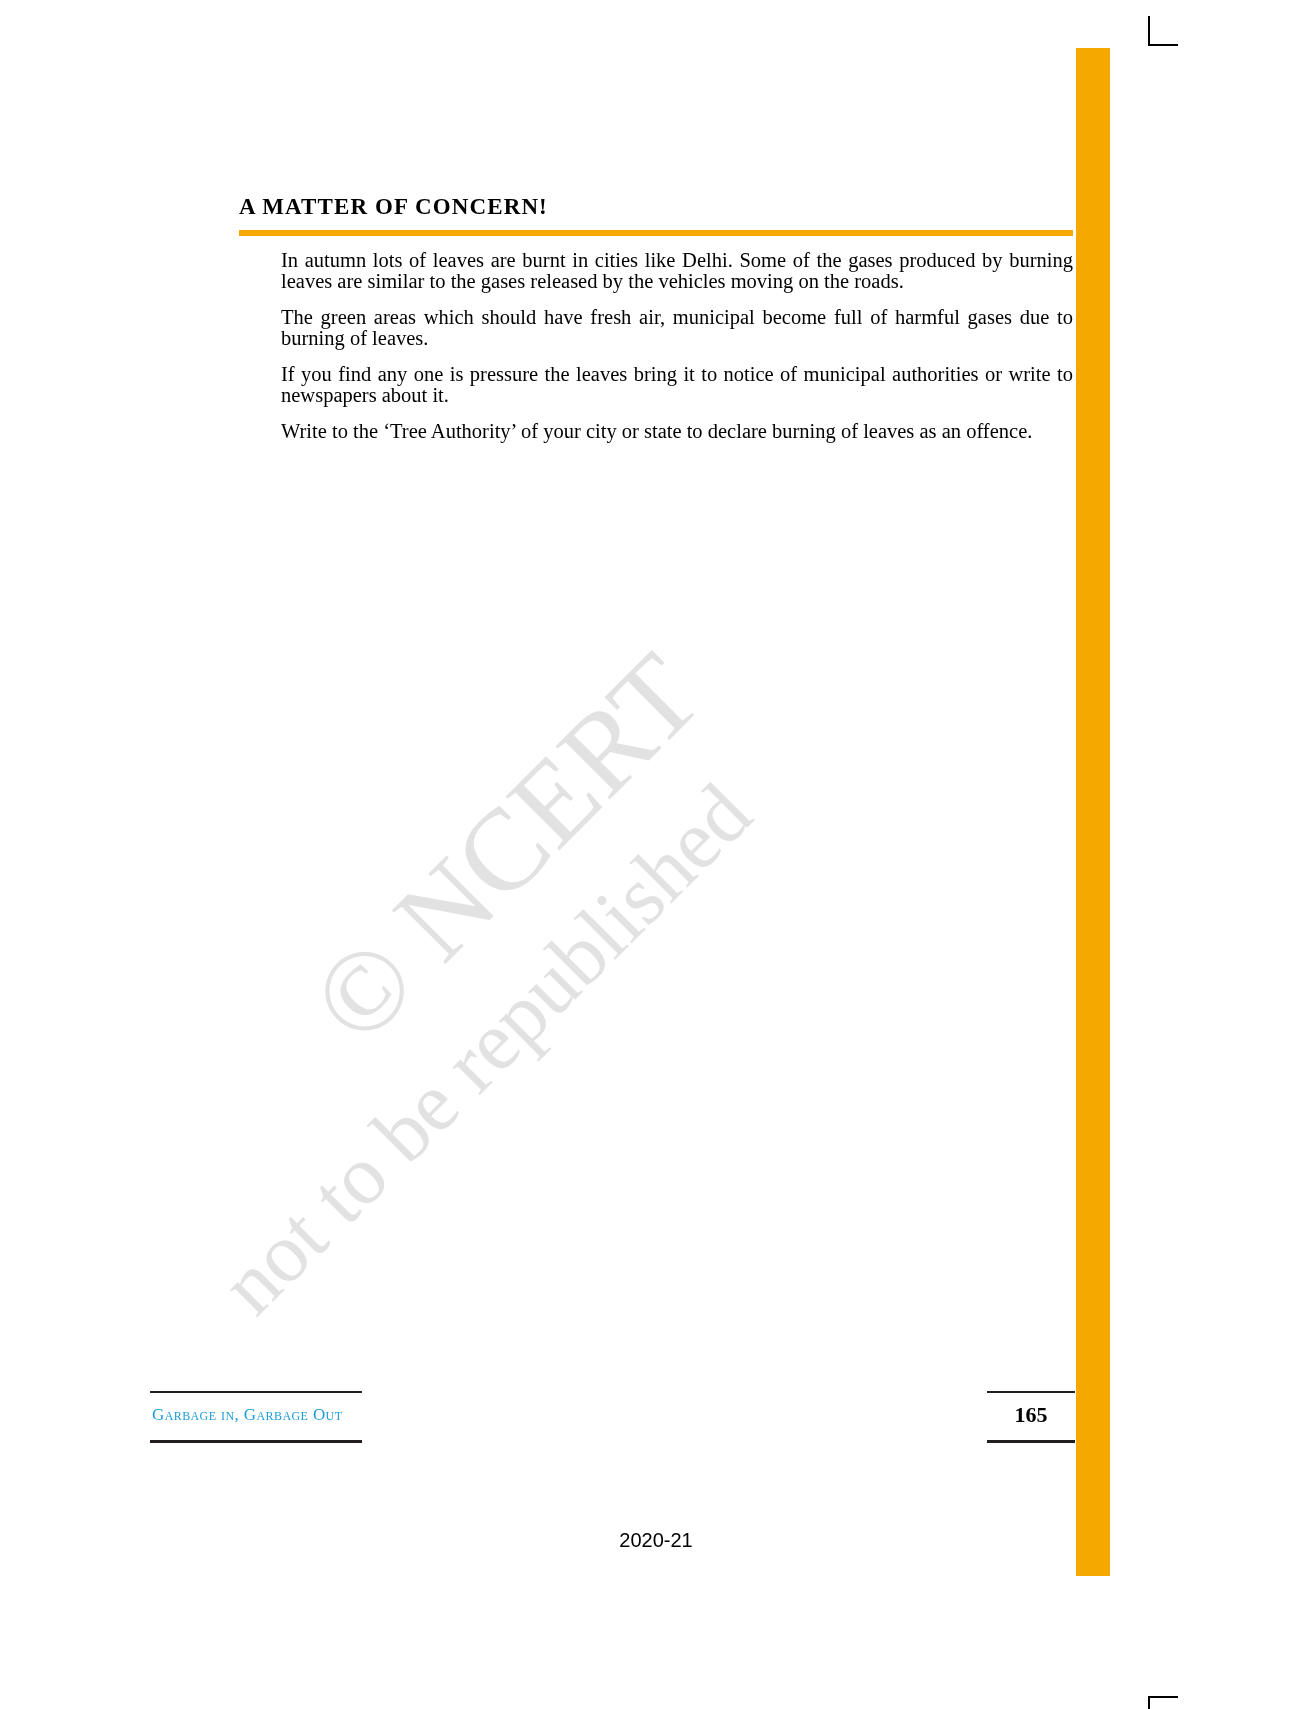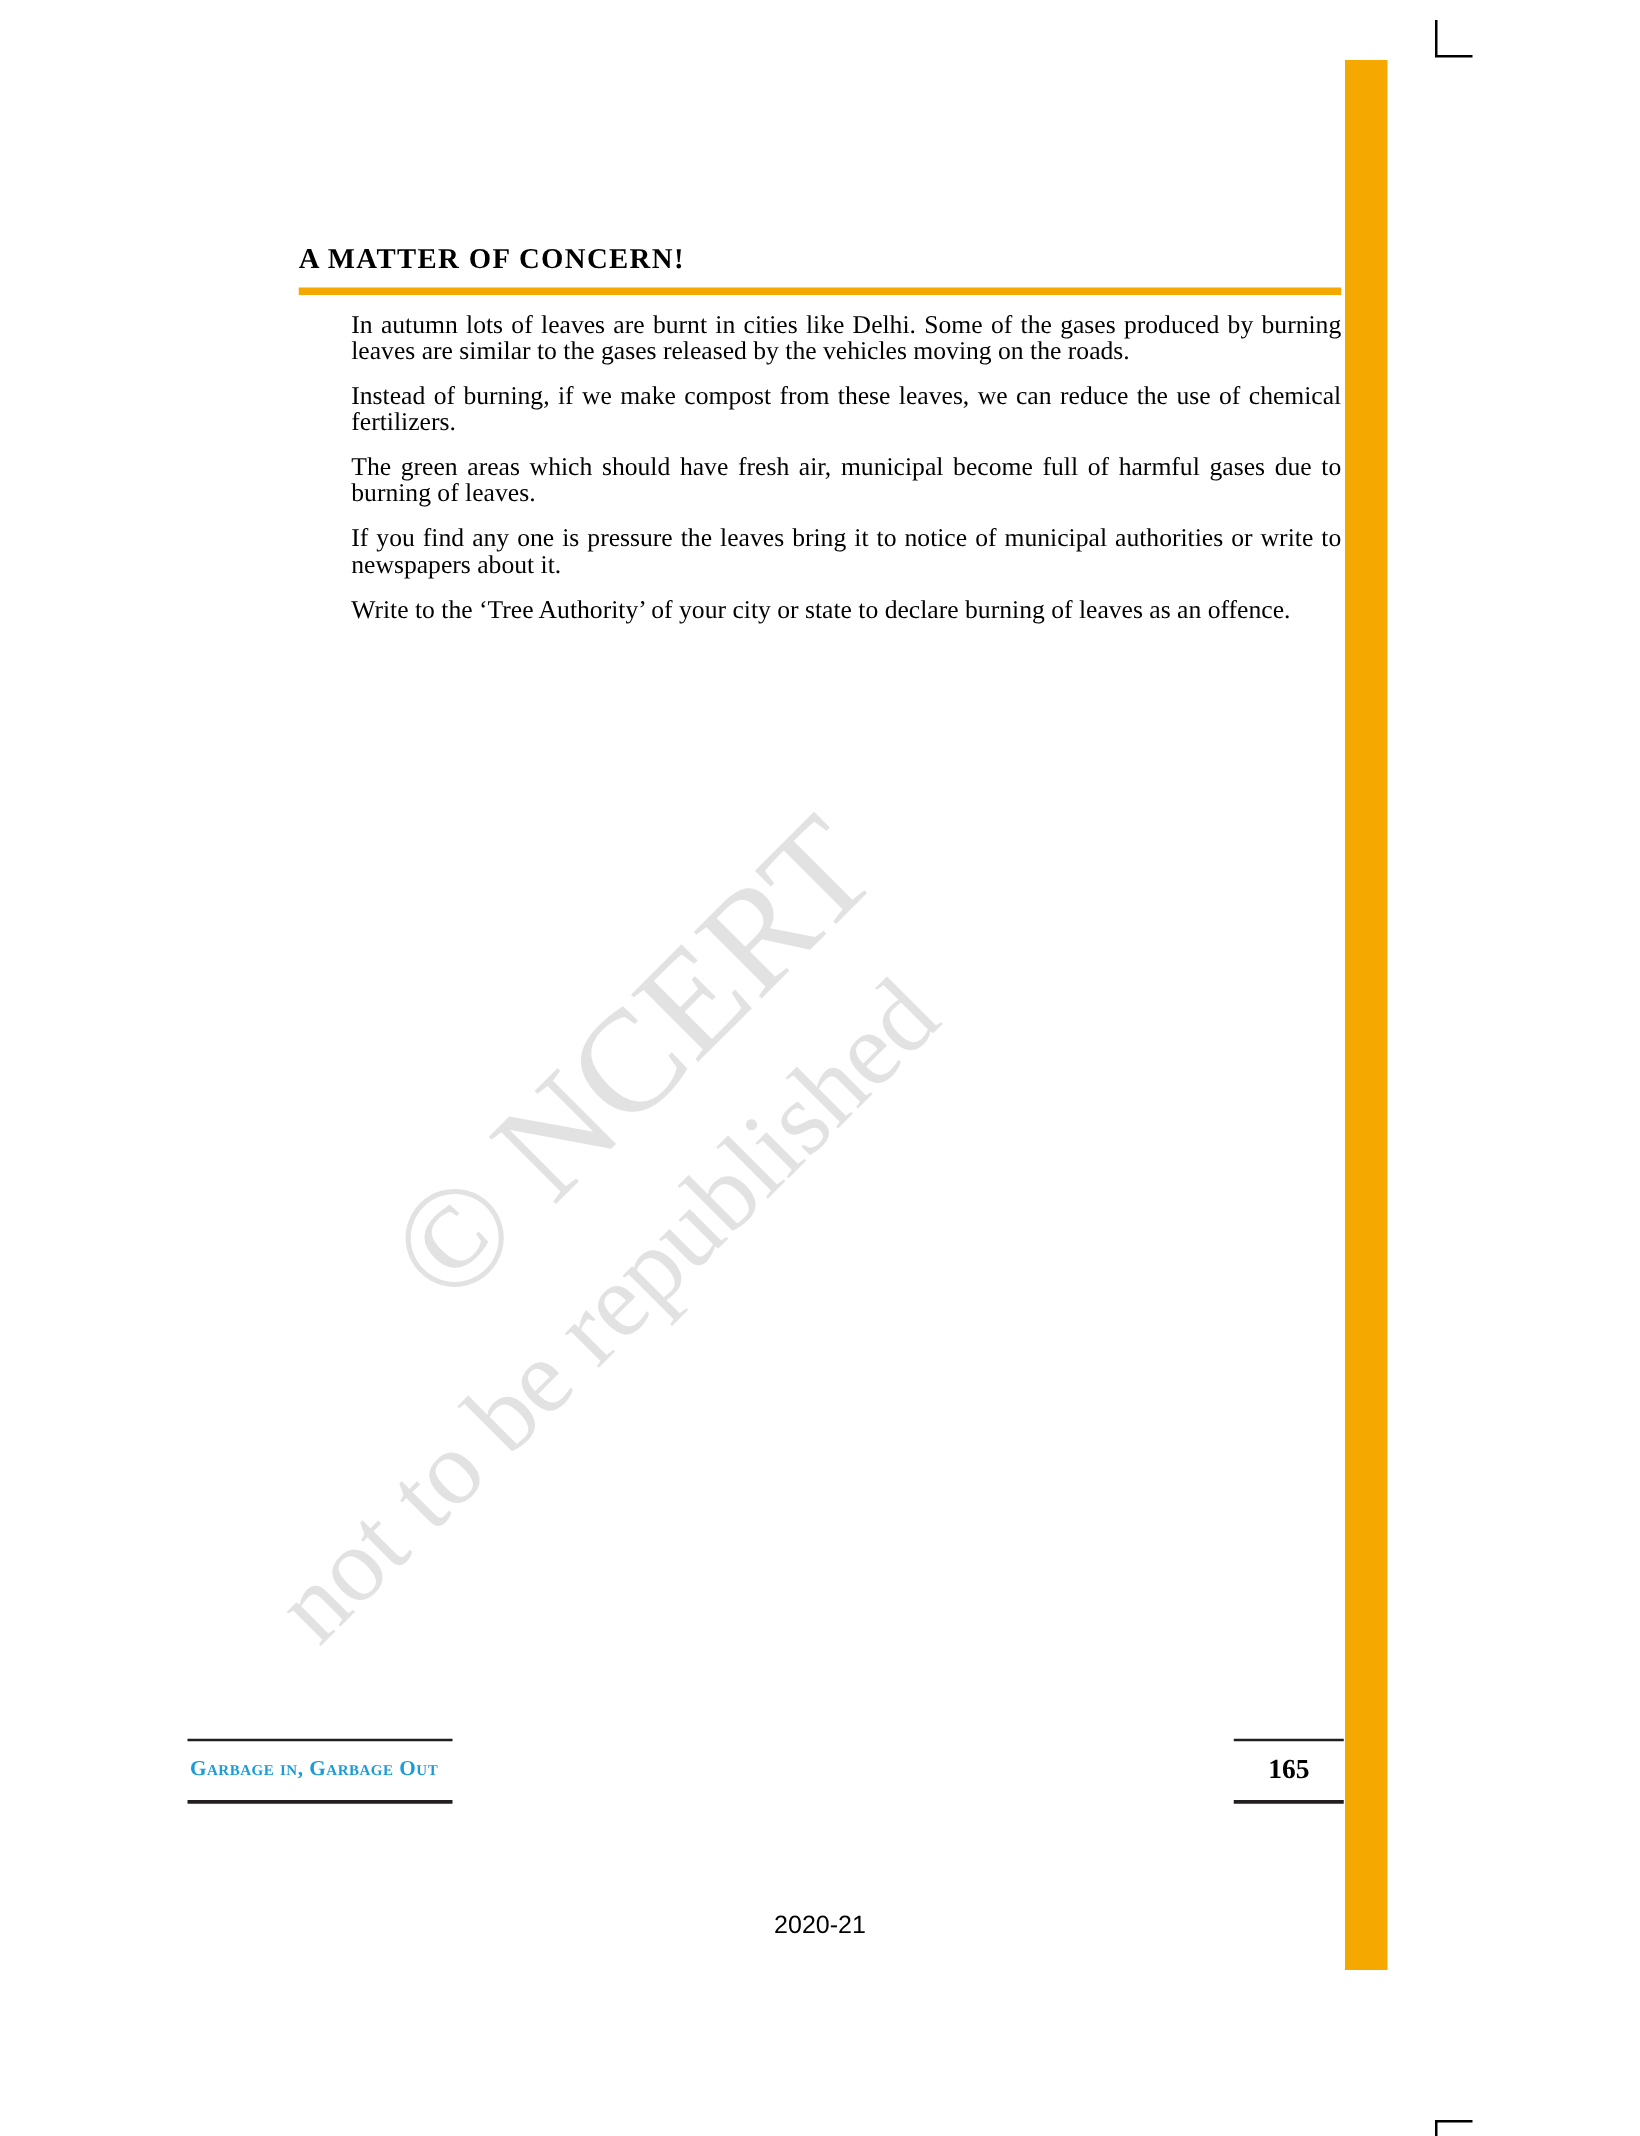--- a/index.html
+++ b/index.html
@@ -130,21 +130,21 @@
     width: 212px;
     height: 3px;
     background: #231f20;
   }
   #footer-chapter {
     position: absolute;
     left: 152px;
     top: 1389px;
     font-family: "Liberation Serif", serif;
     font-size: 17px;
-    font-weight: bold;
+    font-weight: normal;
     font-variant: small-caps;
     letter-spacing: 0.4px;
     color: #1b9bd8;
     white-space: nowrap;
   }
 
   #pagenum-rule-top {
     position: absolute;
     left: 987px;
     top: 1375px;
@@ -193,21 +193,20 @@
   <div class="trim trim-v-bot-right"></div>
   <div class="trim trim-h-bot-right"></div>
 
   <div id="orange-bar"></div>
 
   <div id="heading">A MATTER OF CONCERN!</div>
   <div id="heading-rule"></div>
 
   <div id="body-text">
     <p>In autumn lots of leaves are burnt in cities like Delhi. Some of the gases produced by burning leaves are similar to the gases released by the vehicles moving on the roads.</p>
-    <p>Instead of burning, if we make compost from these leaves, we can reduce the use of chemical fertilizers.</p>
     <p>The green areas which should have fresh air, municipal become full of harmful gases due to burning of leaves.</p>
     <p>If you find any one is pressure the leaves bring it to notice of municipal authorities or write to newspapers about it.</p>
     <p>Write to the ‘Tree Authority’ of your city or state to declare burning of leaves as an offence.</p>
   </div>
 
   <div id="watermark">
     <div class="wm-line" id="wm-ncert">© NCERT</div>
     <div class="wm-line" id="wm-notto">not to be republished</div>
   </div>
 

